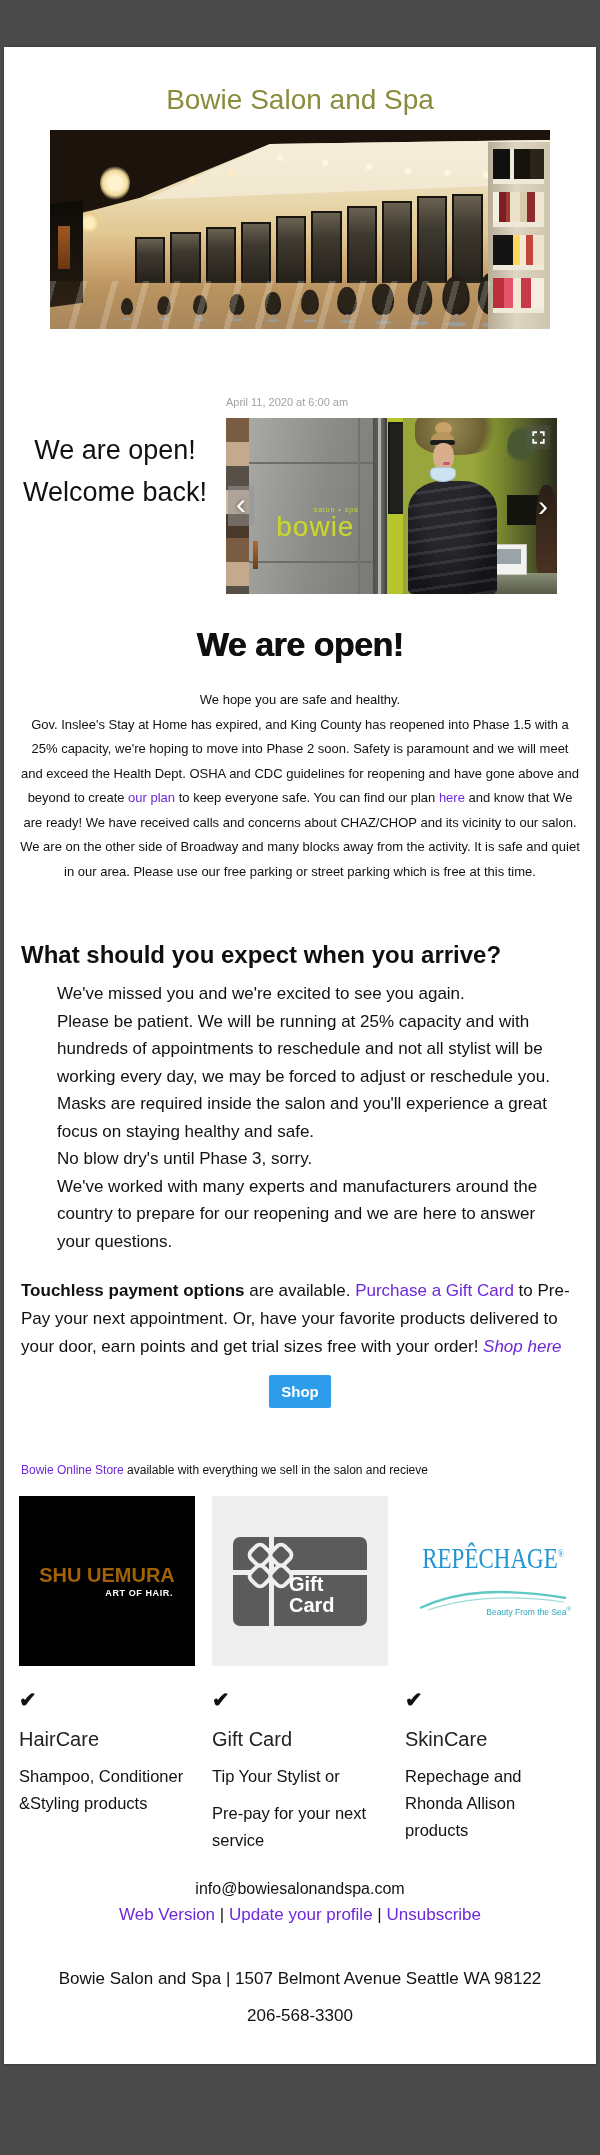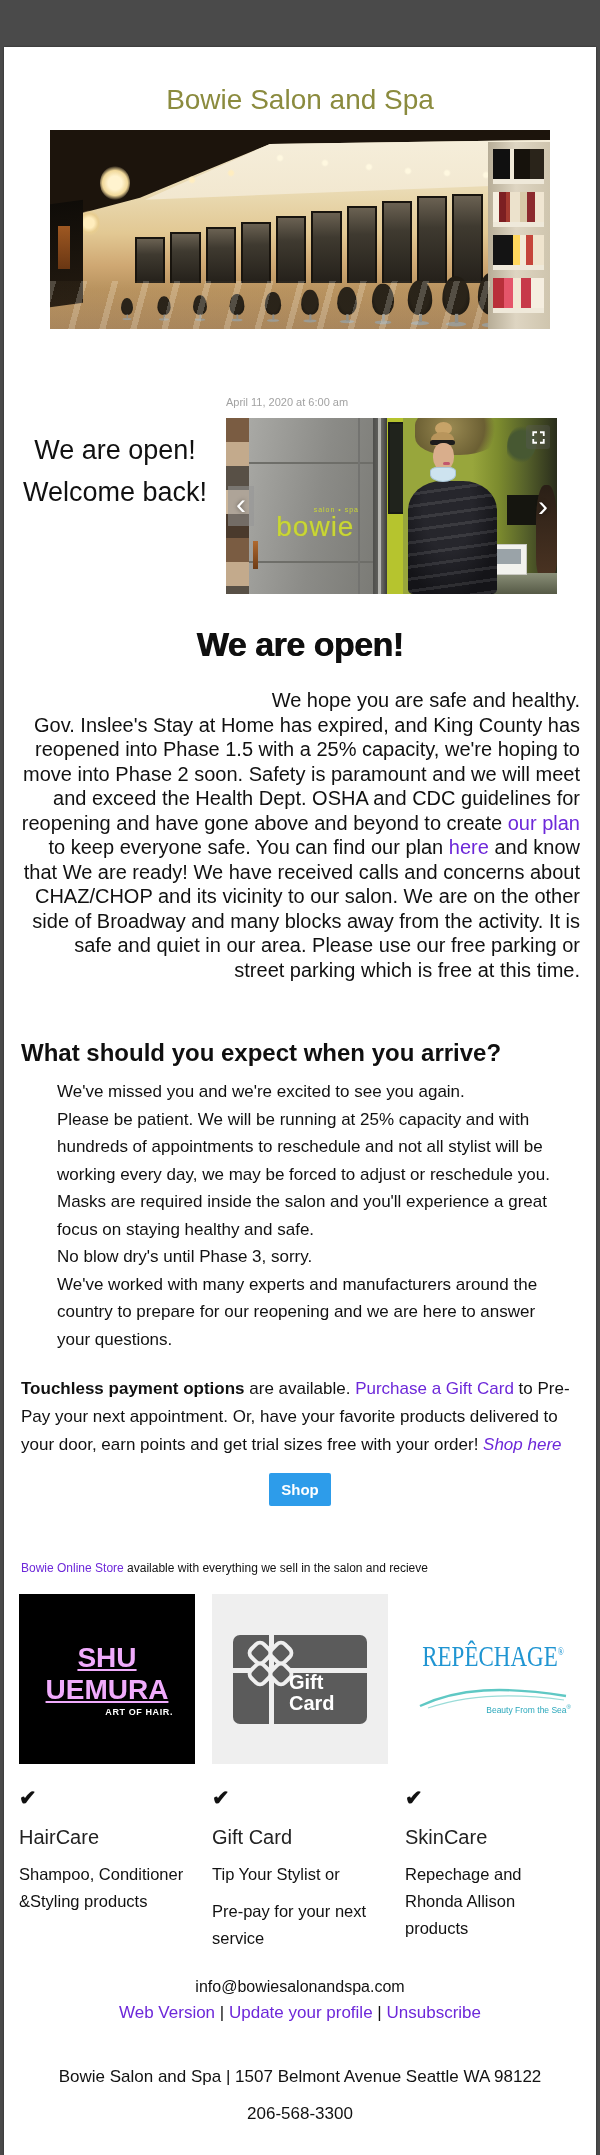--- a/index.html
+++ b/index.html
@@ -105,41 +105,41 @@
   .g-expand{right:7px;top:7px;width:24px;height:24px;background:rgba(90,90,90,.35);border-radius:3px;
     display:flex;align-items:center;justify-content:center;cursor:pointer;}
   .g-prev{left:2px;top:50%;transform:translateY(-50%);width:26px;height:40px;background:rgba(150,150,150,.55);
     color:#fff;font-size:30px;line-height:36px;text-align:center;cursor:pointer;text-shadow:0 0 4px rgba(0,0,0,.5);}
   .g-next{right:4px;top:50%;transform:translateY(-50%);color:#fff;font-size:30px;line-height:36px;
     width:20px;text-align:center;cursor:pointer;text-shadow:0 0 4px rgba(0,0,0,.6);}
 
   
   .open-heading{margin:30px 0 0;text-align:center;font-size:34px;line-height:40px;font-weight:bold;
     letter-spacing:-.5px;color:#0f0f0f;text-shadow:.6px 0 0 #0f0f0f;}
-  .body-center{margin:24px 16px 0;text-align:right;font-size:20px;line-height:24.5px;color:#111;}
+  .body-center{margin:24px 16px 0;text-align:center;font-size:13px;line-height:24.5px;color:#111;}
   a{color:#6d28d9;text-decoration:none;cursor:pointer;}
 
   
   .expect-heading{margin:56px 0 0 17px;font-size:24px;line-height:30px;font-weight:bold;color:#0f0f0f;}
   .expect-list{margin:10px 30px 0 53px;padding:0;list-style:none;font-size:17px;line-height:27.5px;color:#111;}
 
   .touchless{margin:22px 17px 0;font-size:17px;line-height:28px;color:#111;}
   .shop-here{font-style:italic;}
   .btn-row{text-align:center;margin-top:14px;}
   .shop-btn{display:inline-block;background:#2d9cea;color:#fff;font-weight:bold;font-size:15px;
     padding:8px 12px;border-radius:2px;}
   .store-line{margin:50px 17px 0;font-size:12px;line-height:24px;color:#111;}
   .shipping{margin:4px 17px 0;font-size:26px;line-height:34px;color:#111;}
 
   
   .products{display:flex;gap:17px;padding:14px 15px 0;}
   .pcol{width:176px;flex:0 0 176px;}
   .pbox{height:170px;position:relative;overflow:hidden;}
   .pbox-shu{background:#000;display:flex;flex-direction:column;justify-content:center;}
-  .shu-name{color:#f0abfc;font-size:28px;font-weight:900;text-align:center;letter-spacing:0;text-decoration:underline;}
+  .shu-name{color:#a16207;font-size:20px;font-weight:900;text-align:center;letter-spacing:0;}
   .shu-sub{color:#fff;font-size:9px;font-weight:bold;letter-spacing:.6px;text-align:right;padding-right:22px;margin-top:1px;}
   .pbox-gift{background:#efefef;display:flex;align-items:center;justify-content:center;}
   .gc-card{position:relative;width:134px;height:89px;background:#5b5b5b;border-radius:7px;}
   .gc-card::before{content:"";position:absolute;left:36px;top:0;bottom:0;width:5px;background:#efefef;}
   .gc-card::after{content:"";position:absolute;left:0;right:0;top:33px;height:5px;background:#efefef;}
   .gc-petal{position:absolute;width:14px;height:14px;border:4px solid #efefef;border-radius:35%;
     background:#5b5b5b;transform:rotate(45deg);z-index:2;}
   .gc-petal.pp1{left:16px;top:7px;}.gc-petal.pp2{left:37px;top:7px;}
   .gc-petal.pp3{left:16px;top:28px;}.gc-petal.pp4{left:37px;top:28px;}
   .gc-text{position:absolute;left:56px;top:37px;color:#fff;font-weight:bold;font-size:20px;line-height:21px;z-index:3;}

